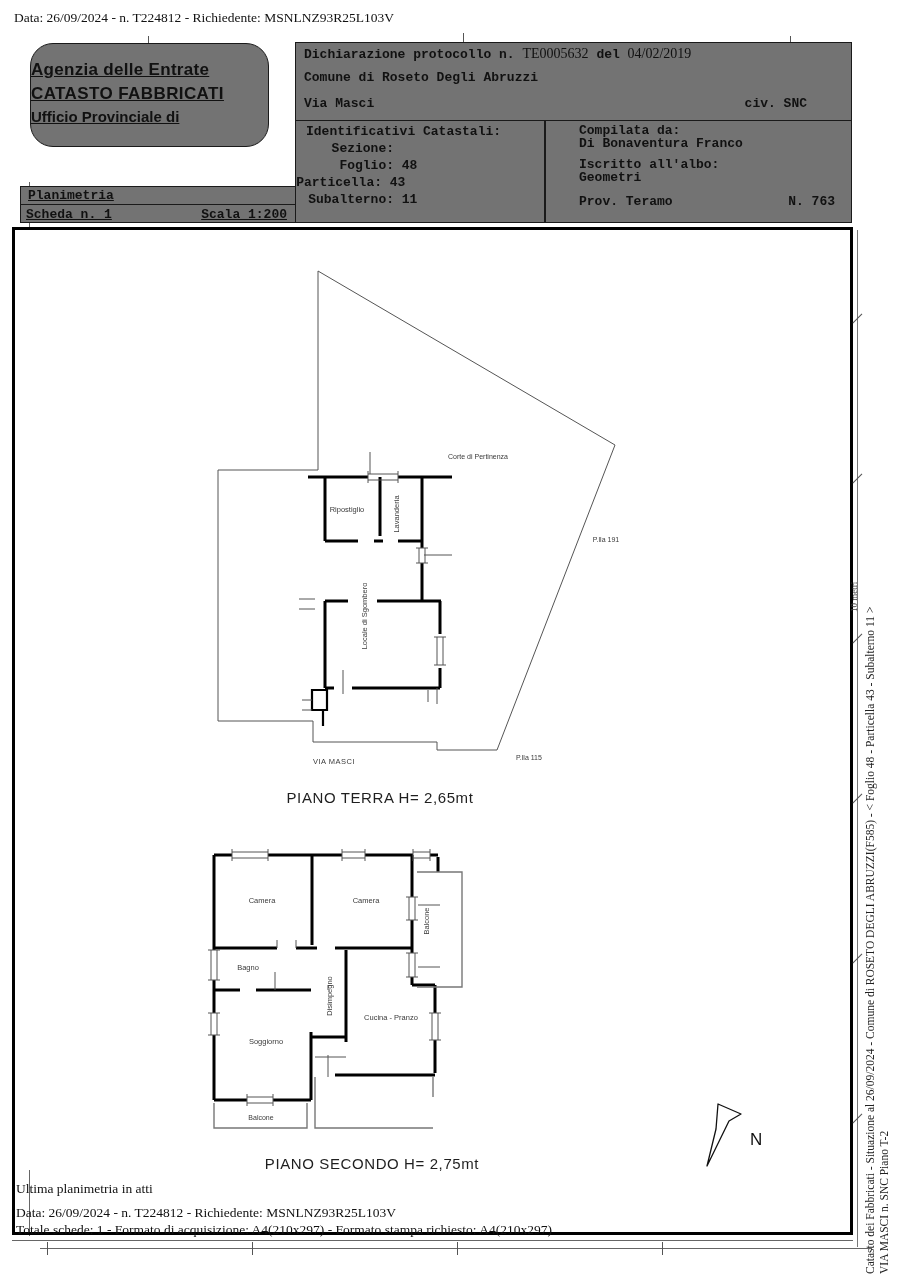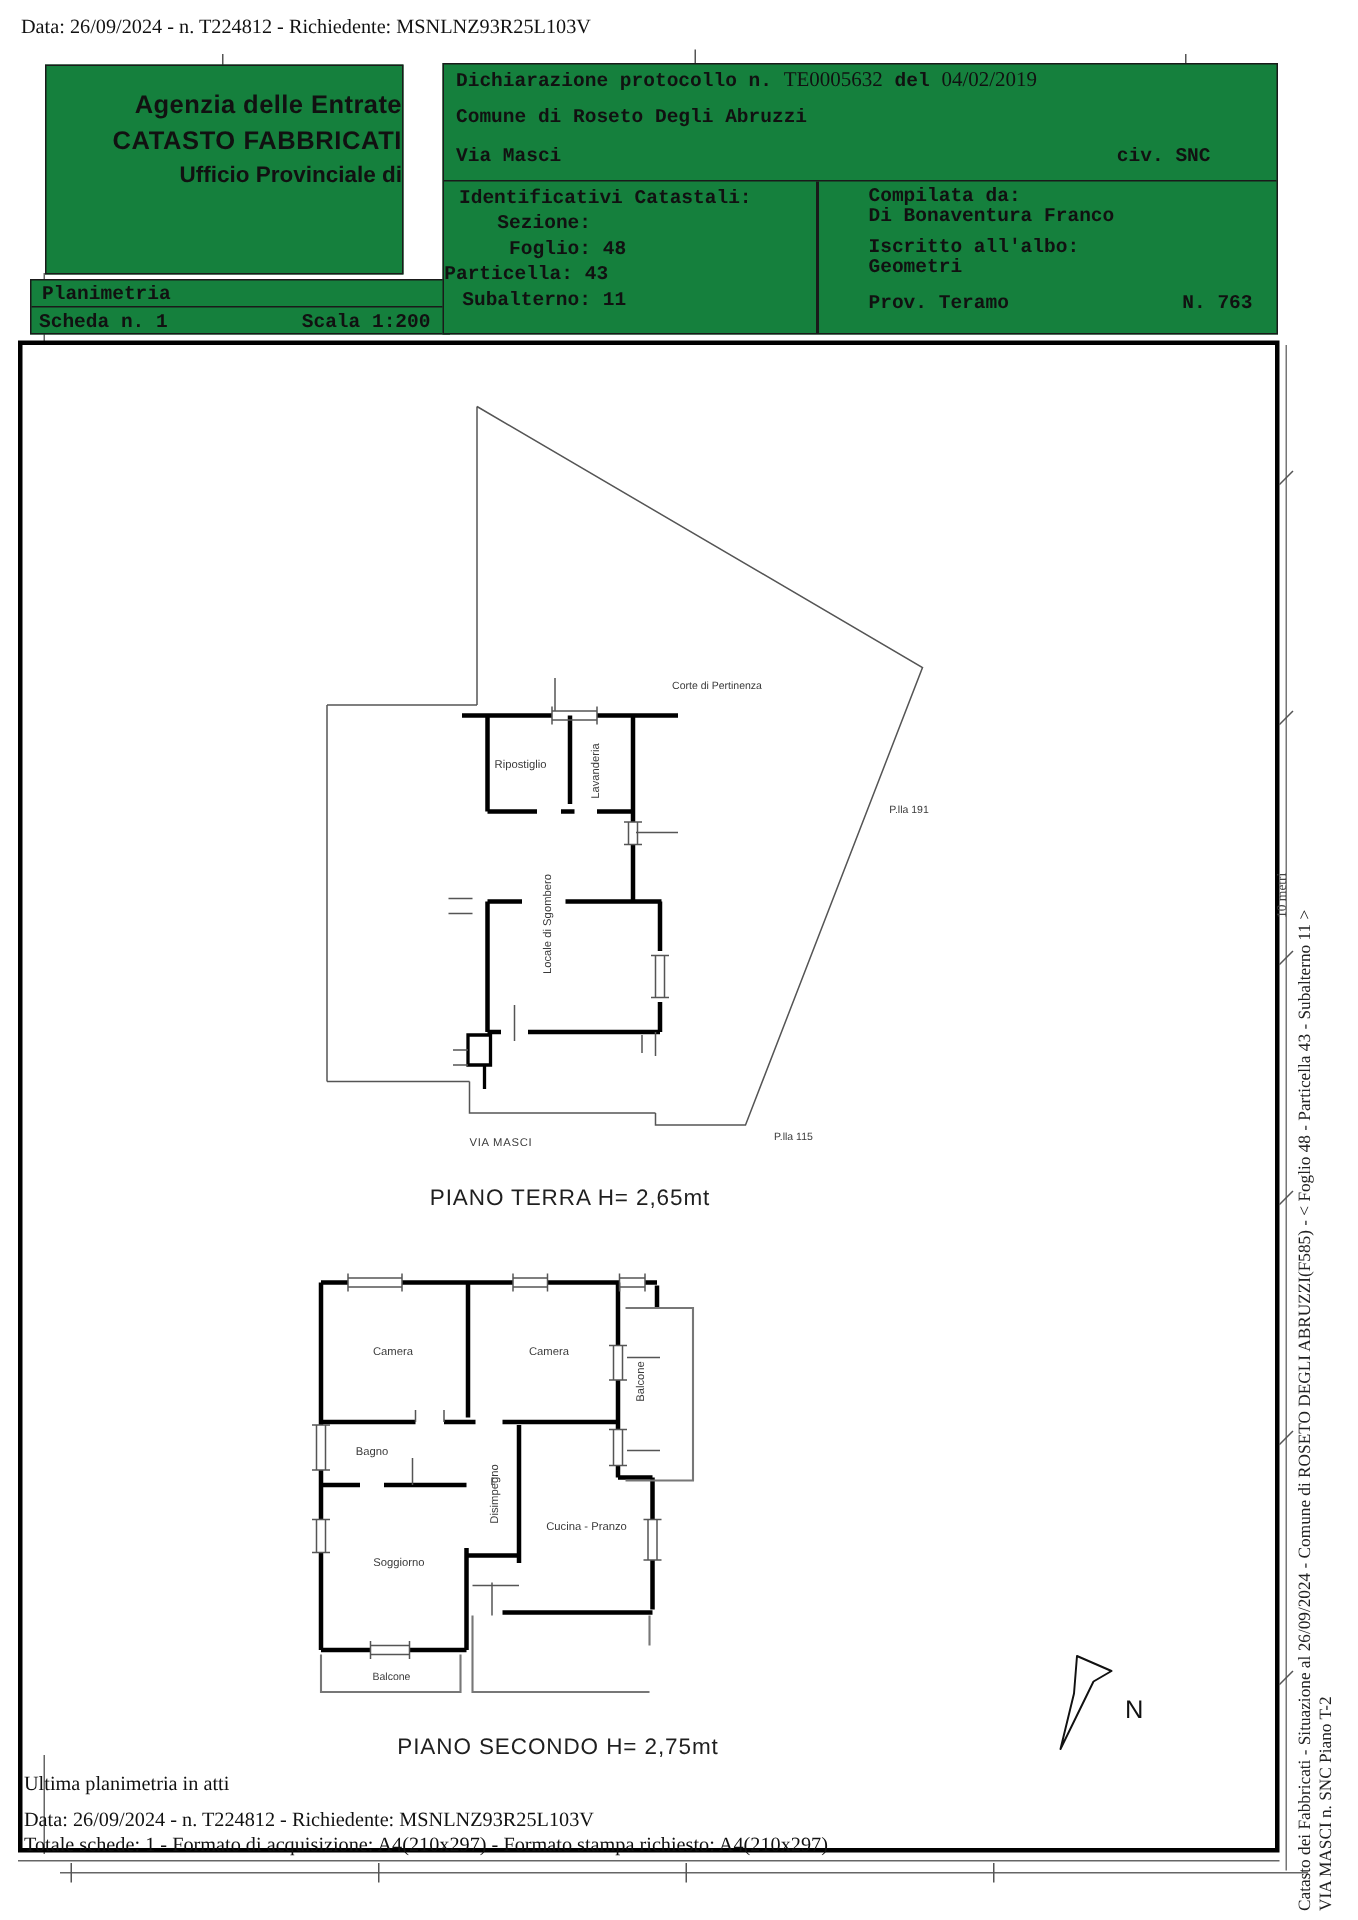--- a/index.html
+++ b/index.html
@@ -1,26 +1,26 @@
 <!DOCTYPE html>
 <html><head>
 <meta charset="utf-8">
 <style>
   html,body{margin:0;padding:0;background:#fff;}
   body{width:905px;height:1280px;position:relative;overflow:hidden;}
   .abs{position:absolute;}
   .serif{font-family:"Liberation Serif","DejaVu Serif",serif;color:#111;}
   .mono{font-family:"Liberation Mono","DejaVu Sans Mono",monospace;font-weight:bold;color:#111;}
   .sans{font-family:"Liberation Sans","DejaVu Sans",sans-serif;color:#111;}
-  .box{border:1.5px solid #1a1a1a;background:#15803d;box-sizing:border-box;}
+  .box{border:1.5px solid #1a1a1a;background:#737373;box-sizing:border-box;text-decoration:underline;}
   .tick{background:#555;}
   .hline{background:#666;height:1px;}
   .vline{background:#666;width:1px;}
   .diag{background:#555;height:1.3px;transform:rotate(-45deg);}
-  #agency-box{left:30px;top:43px;width:239px;height:140px;text-align:right;}
+  #agency-box{left:30px;top:43px;width:239px;height:104px;text-align:left;border-radius:23px;}
   #agency-box .l1{margin-top:16px;font-size:17px;font-weight:bold;letter-spacing:.3px;}
   #agency-box .l2{margin-top:4px;font-size:17px;font-weight:bold;letter-spacing:.4px;}
   #agency-box .l3{margin-top:4px;font-size:15px;font-weight:bold;}
   #agency-box .l4{margin-top:2px;font-size:18px;font-weight:bold;letter-spacing:.5px;}
   #plani-box{left:20px;top:186px;width:280px;height:37px;font-size:13px;}
   #plani-box .row1{border-bottom:1.5px solid #1a1a1a;padding:1px 0 1px 7px;}
   #plani-box .row2{display:flex;justify-content:space-between;padding:2px 12px 0 5px;}
   #decl-box{left:295px;top:42px;width:557px;height:181px;font-size:13px;}
   #decl-top{position:absolute;left:0;top:0;right:0;height:77px;border-bottom:1.5px solid #1a1a1a;}
   #decl-cols{position:absolute;left:0;top:78px;right:0;bottom:0;}

